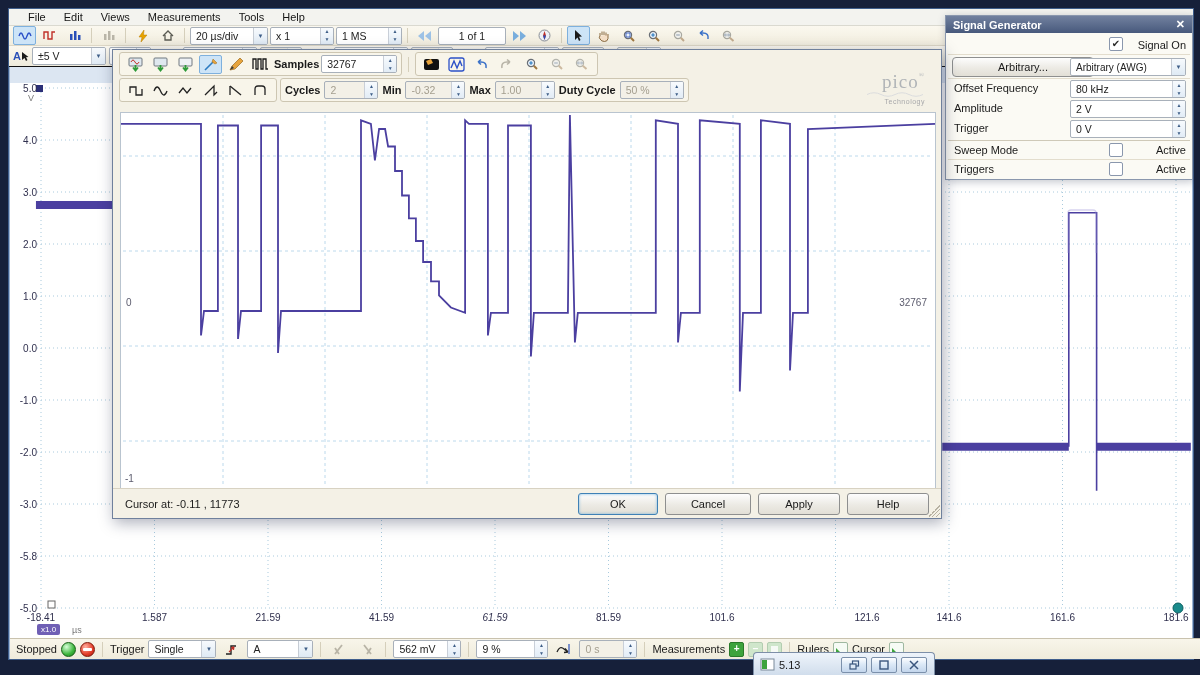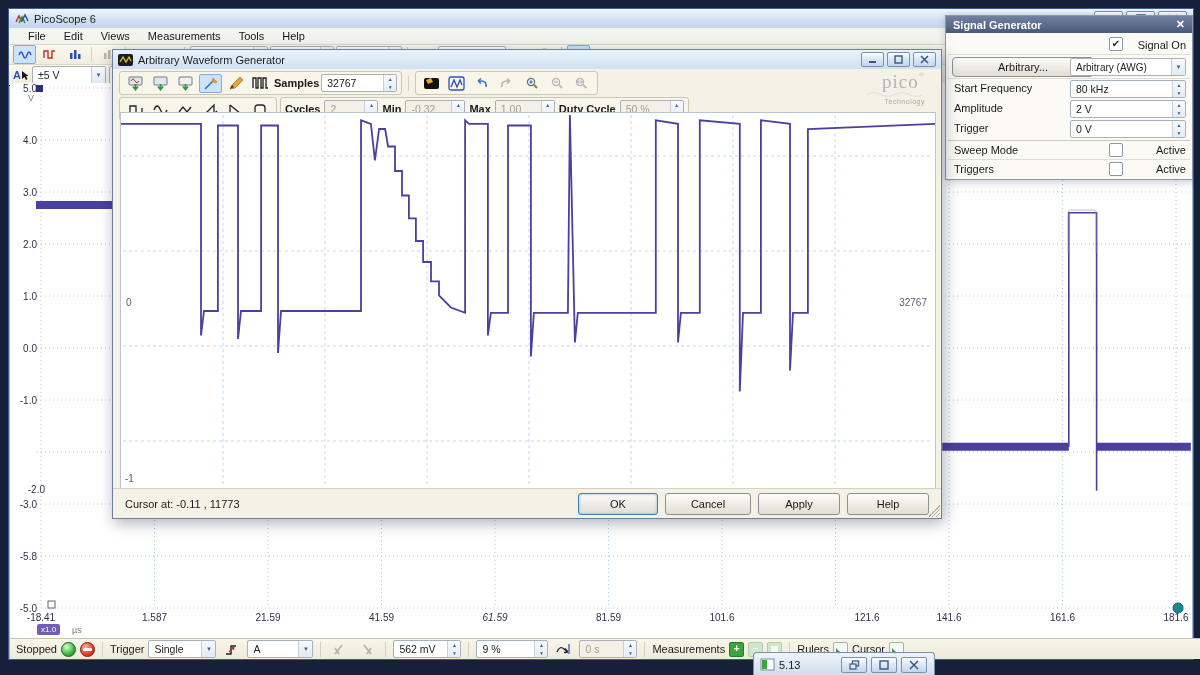--- a/index.html
+++ b/index.html
@@ -113,45 +113,20 @@
   .pico-logo{text-align:right;line-height:1;color:#9aa0a8}
   .pico-logo .p{font-family:"Liberation Serif",serif;letter-spacing:1px}
   .pico-logo .s{font-size:7px;color:#8d8f96;letter-spacing:.5px}
   svg{overflow:visible}
 </style>
 </head>
 <body>
 
 <div class="app">
 
-  <div class="titlebar">
-    <svg width="14" height="12">
-      <polyline points="1,9 4,3 7,9" fill="none" stroke="#c03028" stroke-width="1.5"></polyline>
-      <polyline points="4,10 7,4 10,10" fill="none" stroke="#2e8b3a" stroke-width="1.5"></polyline>
-      <polyline points="7,8 10,2 13,8" fill="none" stroke="#2b50b8" stroke-width="1.5"></polyline>
-    </svg>
-    <span class="title-text">PicoScope 6</span>
-    <div class="winbtns">
-      <div class="winbtn">
-          <svg width="8" height="7">
-            <rect x="0" y="5" width="8" height="2" fill="#3a567e"></rect>
-          </svg>
-        </div>
-      <div class="winbtn">
-          <svg width="8" height="8">
-            <rect x="0" y="0" width="8" height="8" fill="none" stroke="#3a567e" stroke-width="1.5"></rect>
-          </svg>
-        </div>
-      <div class="winbtn">
-          <svg width="8" height="8">
-            <path d="M0,0 L8,8 M8,0 L0,8" stroke="#3a567e" stroke-width="1.6"></path>
-          </svg>
-        </div>
-    </div>
-  </div>
 
   <div class="menubar" id="menubar">
       <span class="menu-item">File</span>
       <span class="menu-item">Edit</span>
       <span class="menu-item">Views</span>
       <span class="menu-item">Measurements</span>
       <span class="menu-item">Tools</span>
       <span class="menu-item">Help</span>
     </div>
 
@@ -402,21 +377,21 @@
     <span class="unit" style="left:18px;top:10px">V</span>
     <div class="zoombadge">x1.0</div>
     <span class="unit" style="left:62px;top:542px">µs</span>
   <span class="ylab" style="left: 0px; top: 5px;">5.0</span>
       <span class="ylab" style="left: 0px; top: 57px;">4.0</span>
       <span class="ylab" style="left: 0px; top: 109px;">3.0</span>
       <span class="ylab" style="left: 0px; top: 161px;">2.0</span>
       <span class="ylab" style="left: 0px; top: 213px;">1.0</span>
       <span class="ylab" style="left: 0px; top: 265px;">0.0</span>
       <span class="ylab" style="left: 0px; top: 317px;">-1.0</span>
-      <span class="ylab" style="left: 8px; top: 369px; margin-top: 37px;">-2.0</span>
+      <span class="ylab" style="left: 0px; top: 369px;">-2.0</span>
       <span class="ylab" style="left: 0px; top: 421px;">-3.0</span>
       <span class="ylab" style="left: 0px; top: 473px;">-5.8</span>
       <span class="ylab" style="left: 0px; top: 525px;">-5.0</span>
       <span class="xlab" style="left: 31px;">-18.41</span>
       <span class="xlab" style="left: 144.5px;">1.587</span>
       <span class="xlab" style="left: 258px;">21.59</span>
       <span class="xlab" style="left: 371.5px;">41.59</span>
       <span class="xlab" style="left: 485px; font-style: italic;">61.59</span>
       <span class="xlab" style="left: 598.5px;">81.59</span>
       <span class="xlab" style="left: 712px;">101.6</span>
@@ -439,21 +414,21 @@
     </div>
     <div class="hr" style="top:38px"></div>
     <div class="btn abs" style="left:6px;top:41px;width:112px;height:18px;border-radius:4px">
       <span>Arbitrary...</span>
       </div>
     <div class="dd abs" style="left:124px;top:42px;width:114px">
       <span class="val" style="font-size:10px">Arbitrary (AWG)</span>
       <span class="arrow">▼</span>
       </div>
     <div class="hr" style="top:62px"></div>
-    <span class="sg-lab" style="top:66px">Start Frequency</span>
+    <span class="sg-lab" style="top:66px">Offset Frequency</span>
     <div class="spin abs" style="left:124px;top:64px;width:114px">
       <span class="sval">80 kHz</span>
       <span class="sarr">
           <span>▲</span>
           <span>▼</span>
         </span>
       </div>
     <span class="sg-lab" style="top:86px">Amplitude</span>
     <div class="spin abs" style="left:124px;top:84px;width:114px">
       <span class="sval">2 V</span>
@@ -474,44 +449,20 @@
     <span class="sg-lab" style="top:128px">Sweep Mode</span>
     <span class="cb abs" style="left:163px;top:127px"></span>
     <span class="sg-right" style="top:128px">Active</span>
     <div class="hr" style="top:143px"></div>
     <span class="sg-lab" style="top:147px">Triggers</span>
     <span class="cb abs" style="left:163px;top:146px"></span>
     <span class="sg-right" style="top:147px">Active</span>
   </div>
 
   <div class="dlg">
-    <div class="dlg-title">
-      <svg width="15" height="12">
-        <rect x="0" y="0" width="15" height="12" rx="2" fill="#1c1c28"></rect>
-        <path d="M2,8 L5,3 L8,8 L11,3 L13,7" fill="none" stroke="#e8c820" stroke-width="1.3"></path>
-        </svg>
-      <span class="t">Arbitrary Waveform Generator</span>
-      <div class="winbtns">
-        <div class="dlg-btn">
-            <svg width="7" height="6">
-              <rect y="4" width="7" height="2" fill="#3a567e"></rect>
-            </svg>
-          </div>
-        <div class="dlg-btn">
-            <svg width="7" height="7">
-              <rect width="7" height="7" fill="none" stroke="#3a567e" stroke-width="1.4"></rect>
-            </svg>
-          </div>
-        <div class="dlg-btn">
-            <svg width="7" height="7">
-              <path d="M0,0 L7,7 M7,0 L0,7" stroke="#3a567e" stroke-width="1.5"></path>
-            </svg>
-          </div>
-      </div>
-    </div>
 
     <div class="awg-row">
       <div class="grp">
         <div class="tbtn">
           <svg width="15" height="14">
               <rect x="1" y="1" width="13" height="8" rx="1" fill="#dfe8ef" stroke="#707880"></rect>
               <path d="M3,5 q2,-4 4,0 t4,0" fill="none" stroke="#c03028" stroke-width="1"></path>
               <path d="M7.5,8 V13 M5,10.5 L7.5,13.5 L10,10.5" fill="none" stroke="#2e9b3a" stroke-width="1.8"></path>
             </svg>
           </div>

